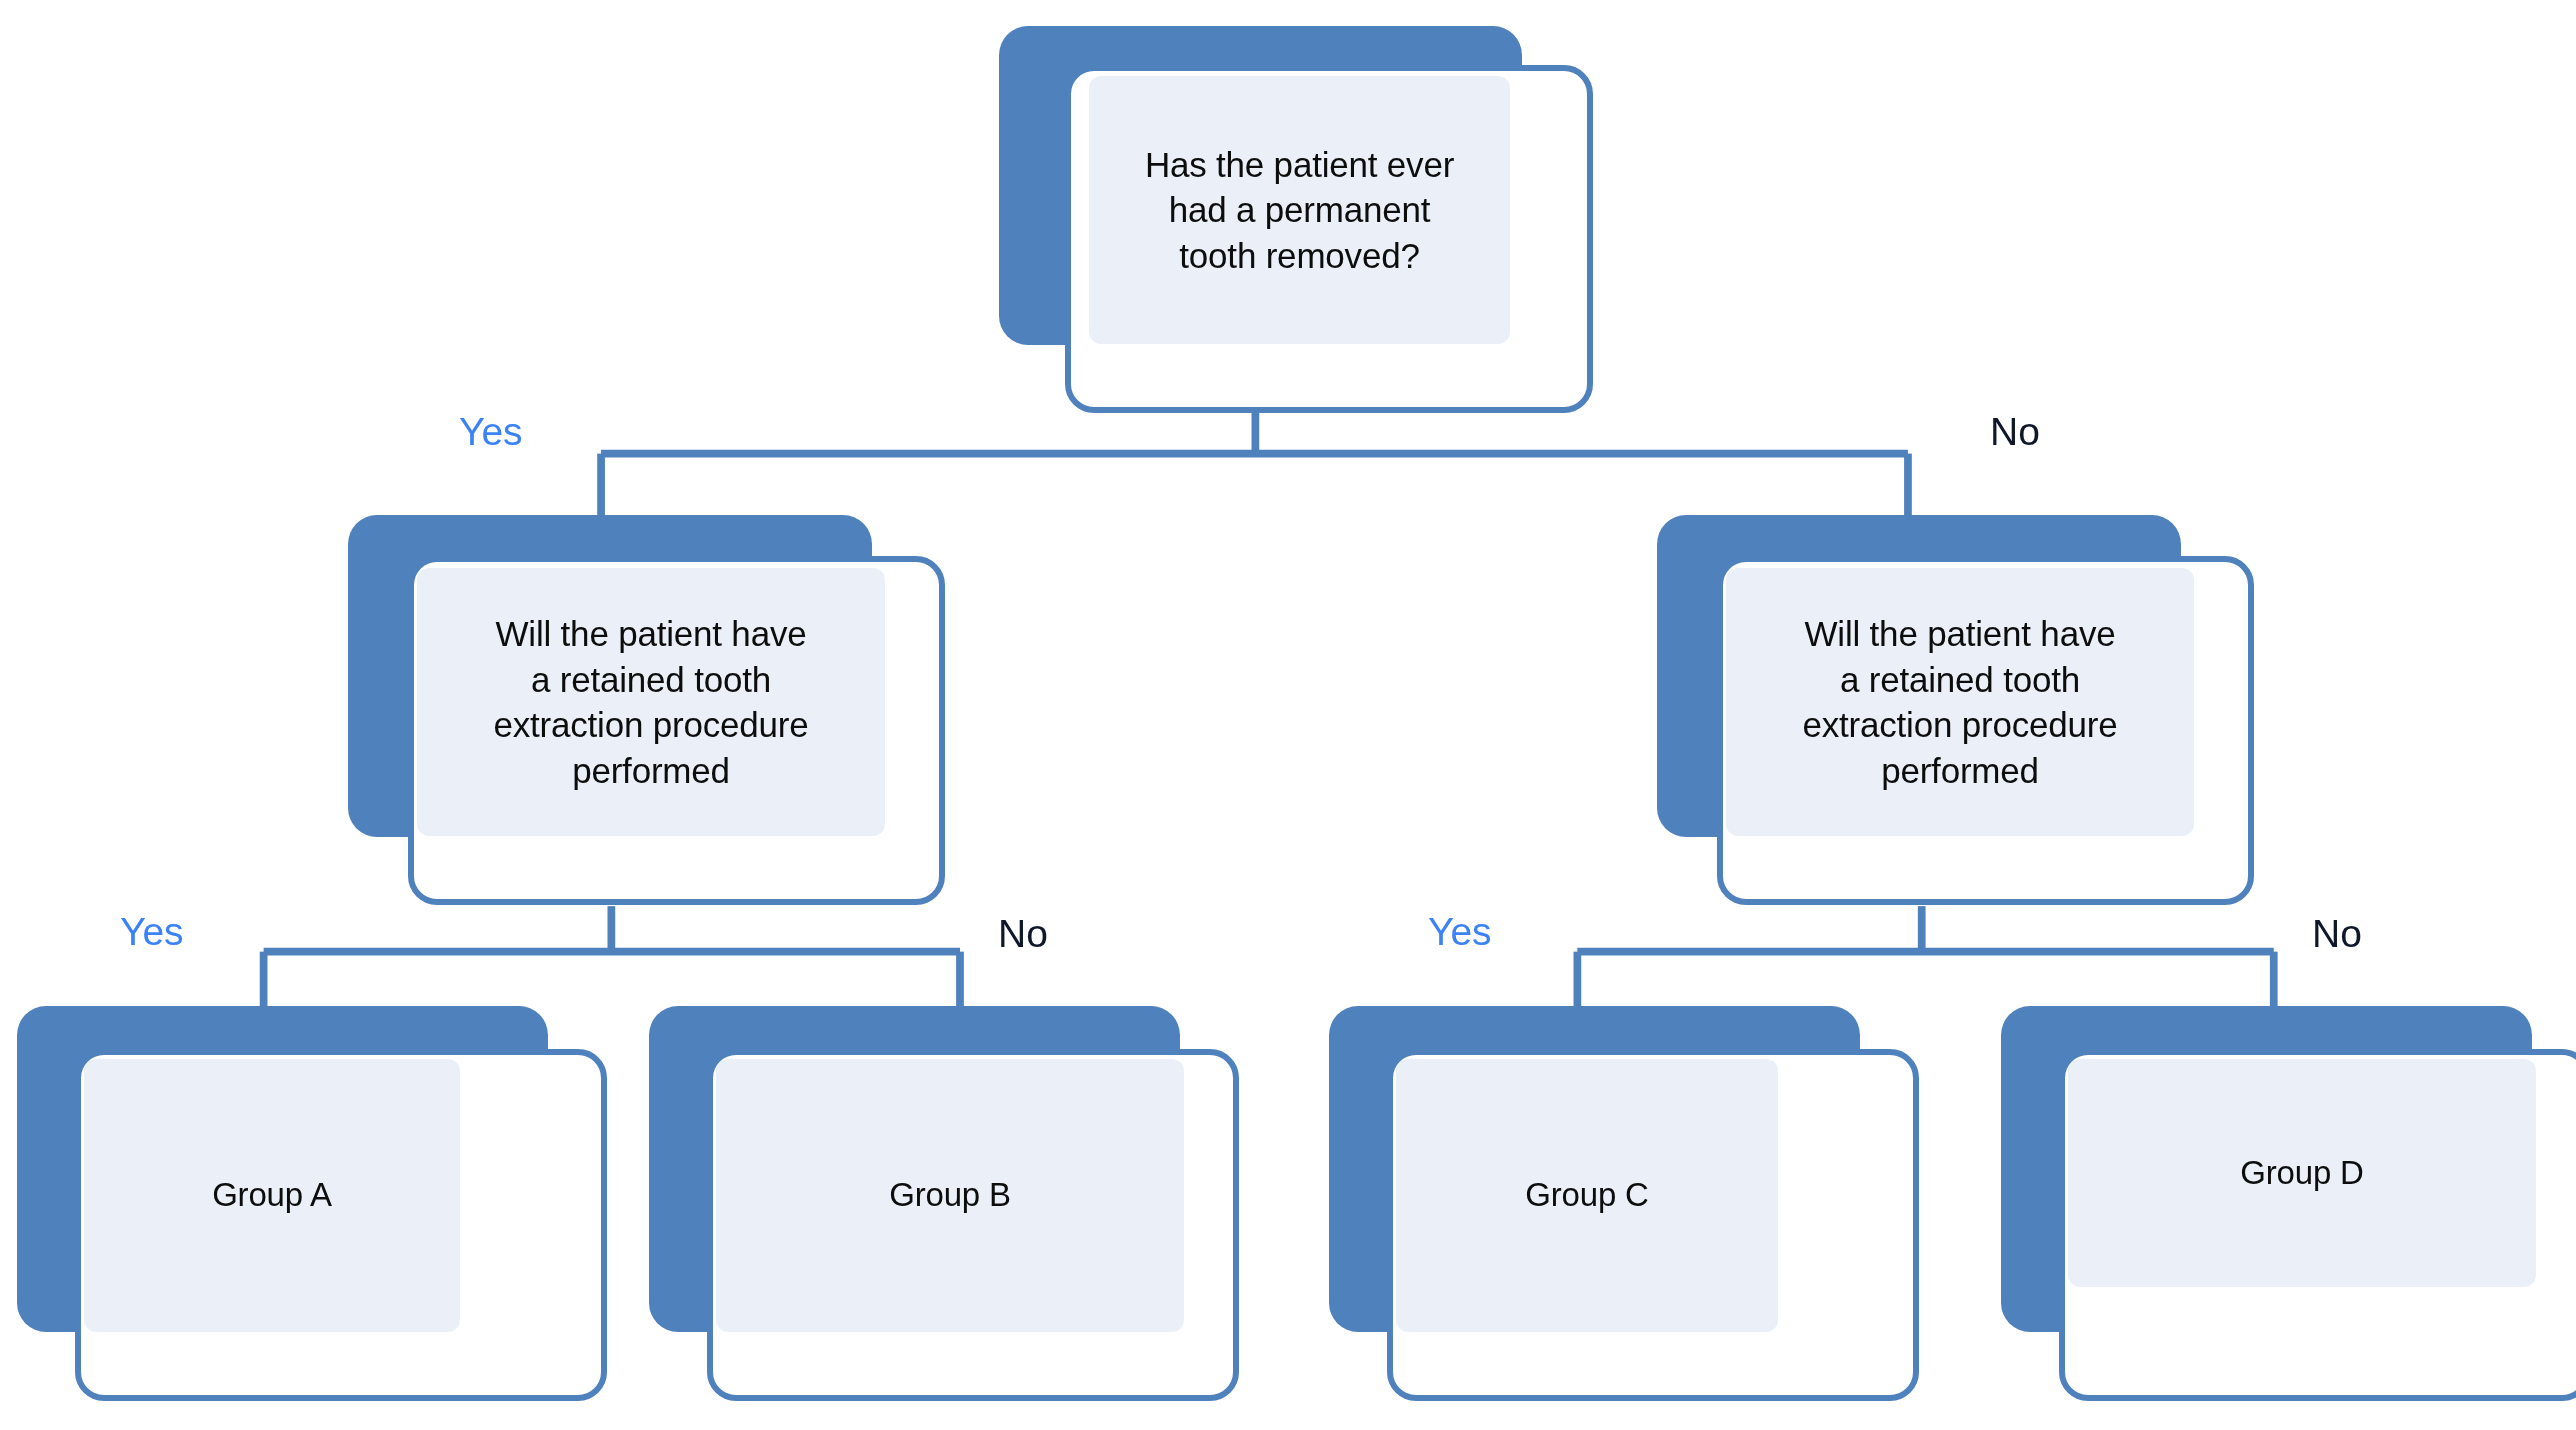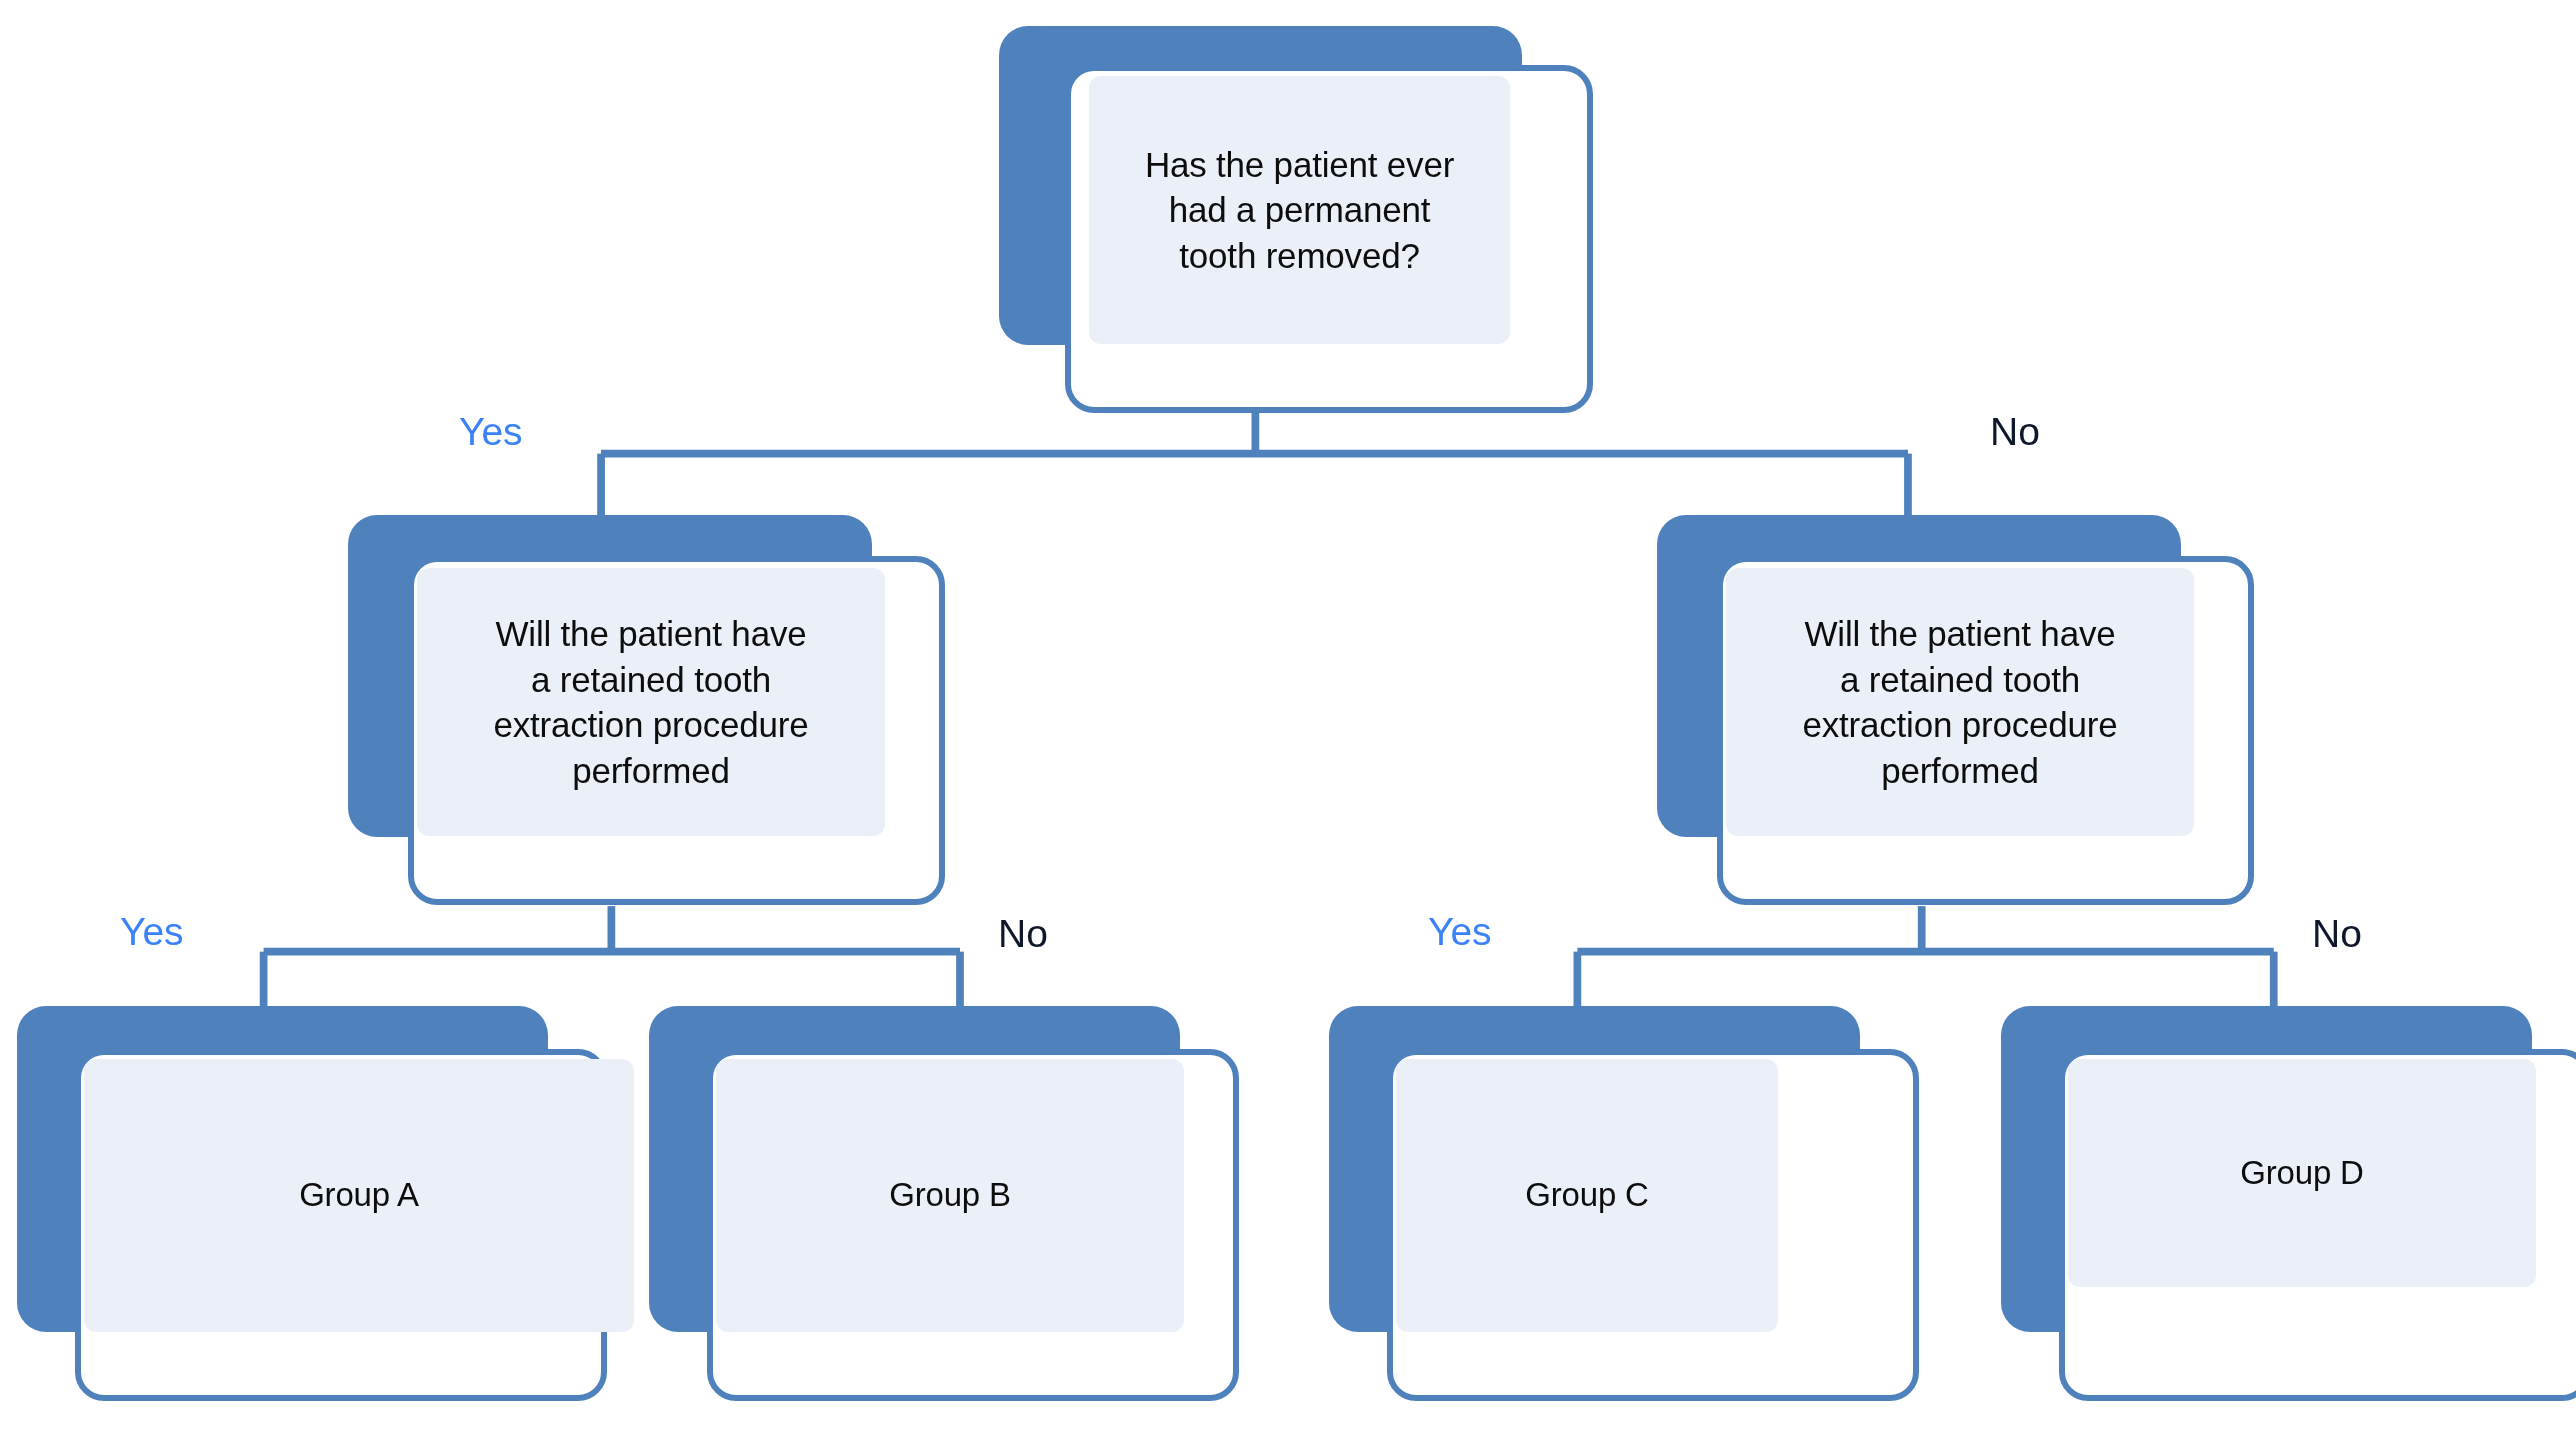--- a/index.html
+++ b/index.html
@@ -142,21 +142,21 @@
   </div>
 
   <div class="branch-label yes" style="left:120px; top:912px;">Yes</div>
   <div class="branch-label no" style="left:998px; top:914px;">No</div>
   <div class="branch-label yes" style="left:1428px; top:912px;">Yes</div>
   <div class="branch-label no" style="left:2312px; top:914px;">No</div>
 
   <div class="node leaf" style="left:17px; top:1006px; width:635px; height:410px;">
     <div class="plate" style="left:0px; top:0px; width:531px; height:326px;"></div>
     <div class="card" style="left:58px; top:43px; width:532px; height:352px;"></div>
-    <div class="inner" style="left:67px; top:53px; width:550px; height:273px;">
+    <div class="inner" style="left:67px; top:53px; width:376px; height:273px;">
       <span class="label">Group A</span>
     </div>
   </div>
 
   <div class="node leaf" style="left:649px; top:1006px; width:635px; height:410px;">
     <div class="plate" style="left:0px; top:0px; width:531px; height:326px;"></div>
     <div class="card" style="left:58px; top:43px; width:532px; height:352px;"></div>
     <div class="inner" style="left:67px; top:53px; width:468px; height:273px;">
       <span class="label">Group B</span>
     </div>

